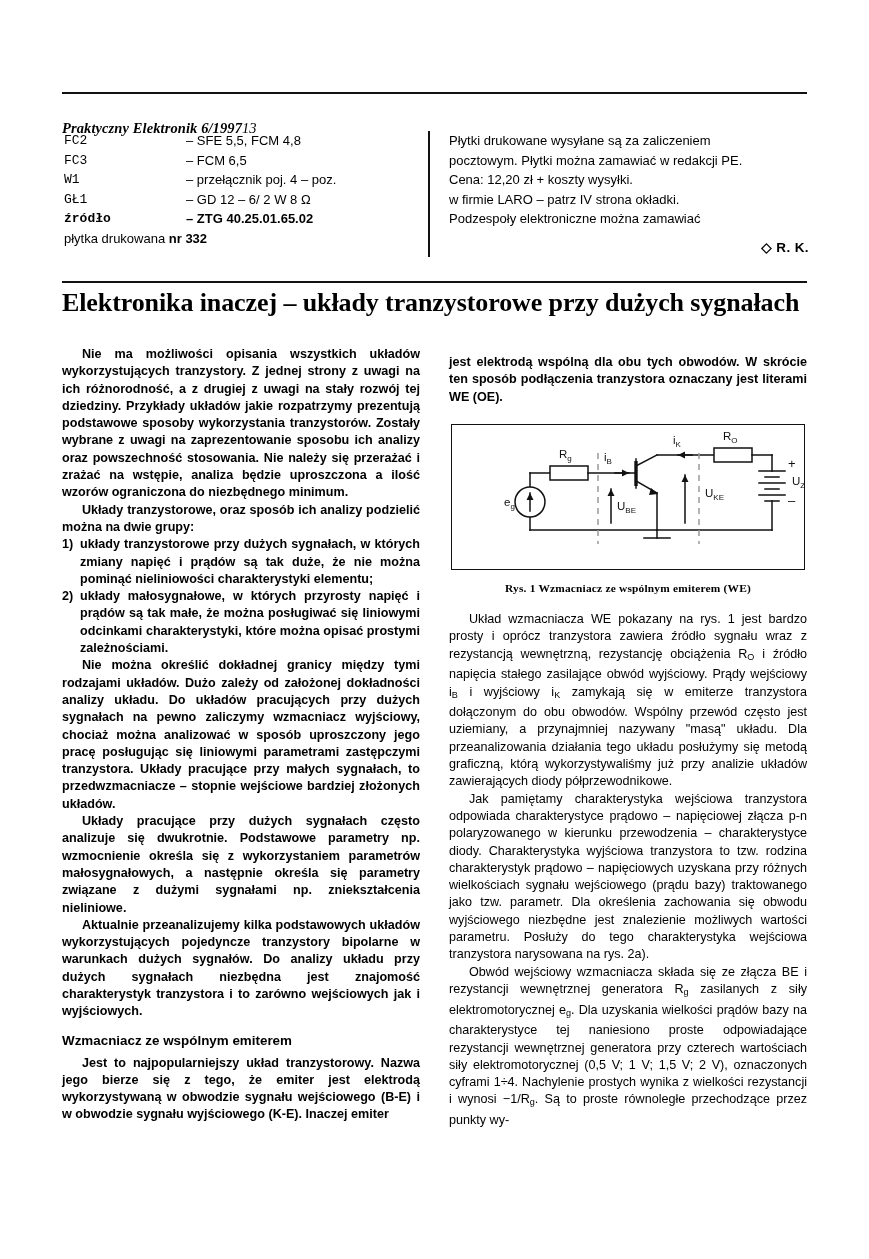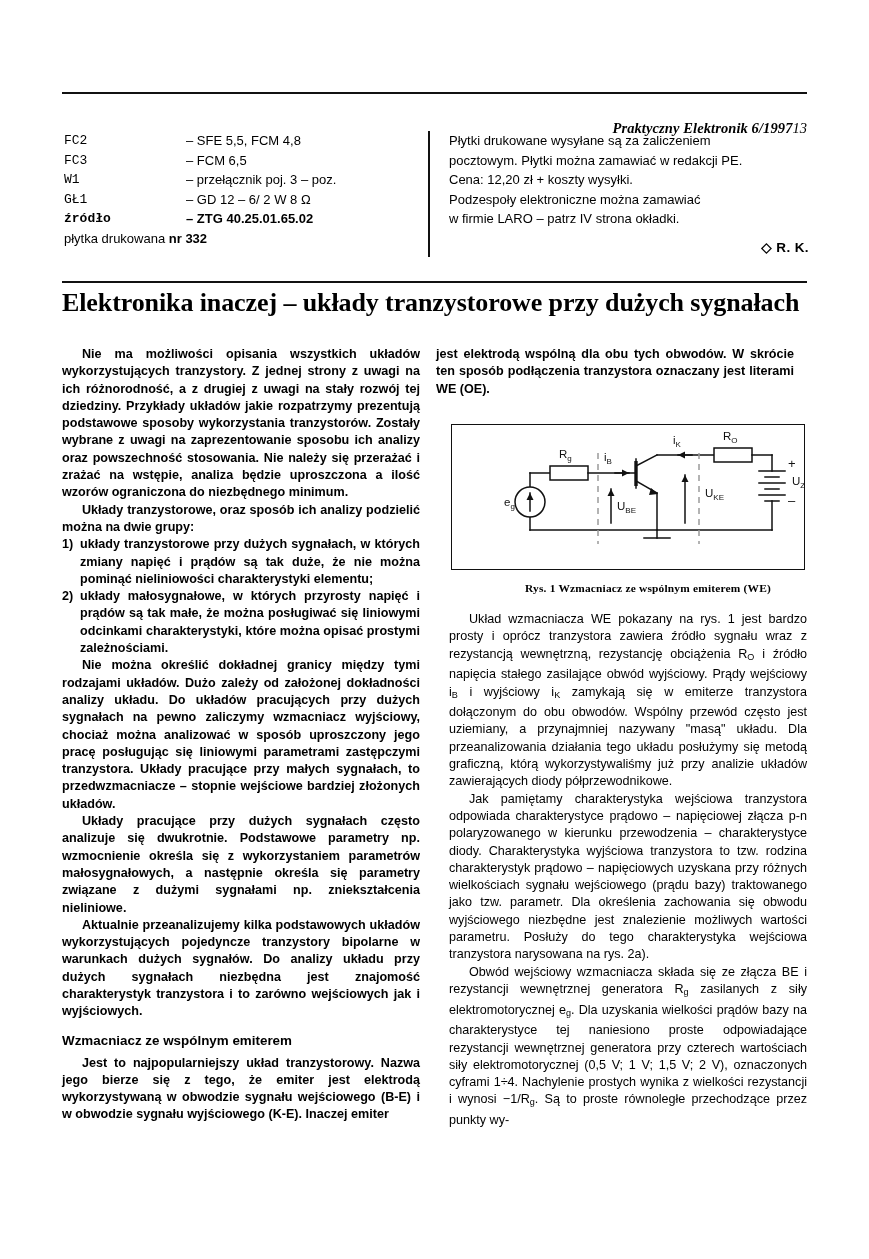--- a/index.html
+++ b/index.html
@@ -16,21 +16,21 @@
     overflow: hidden;
   }
 
   
   .running-head {
     position: absolute;
     left: 62px;
     top: 72px;
     width: 745px;
     display: flex;
-    justify-content: flex-end;
+    justify-content: flex-start;
     align-items: baseline;
     font-family: "Liberation Serif", serif;
     font-style: italic;
     font-size: 14.5px;
   }
   .running-head .journal { font-weight: bold; letter-spacing: .1px; }
   .running-head .pageno  { font-weight: normal; font-size: 14.5px; margin-top: 48px; }
   .rule-head {
     position: absolute;
     left: 62px;
@@ -111,21 +111,21 @@
   
   .col {
     position: absolute;
     top: 346px;
     width: 358px;
     font-size: 12.6px;
     line-height: 17.3px;
     text-align: justify;
   }
   .col-left  { left: 62px; }
-  .col-right { left: 436px; }
+  .col-right { left: 449px; margin-top: 8px; }
 
   .col p {
     margin: 0;
     text-indent: 20px;
     font-weight: bold;
     text-align: justify;
     -webkit-hyphens: none;
     hyphens: none;
   }
   .col p.noind { text-indent: 0; }
@@ -160,21 +160,21 @@
     left: 451px;
     top: 424px;
     width: 354px;
     height: 146px;
     border: 1.4px solid #111;
     background: #fff;
     box-sizing: border-box;
   }
   .figcap {
     position: absolute;
-    left: 469px;
+    left: 449px;
     top: 582px;
     width: 358px;
     text-align: center;
     font-family: "Liberation Serif", serif;
     font-weight: bold;
     font-size: 11.4px;
     letter-spacing: .2px;
   }
   .col-right-lower {
     position: absolute;
@@ -204,43 +204,43 @@
   <div class="row">
     <span class="lbl">FC2</span>
     <span class="val">– SFE 5,5, FCM 4,8</span>
   </div>
   <div class="row">
     <span class="lbl">FC3</span>
     <span class="val">– FCM 6,5</span>
   </div>
   <div class="row">
     <span class="lbl">W1</span>
-    <span class="val">– przełącznik poj. 3 – poz.</span>
+    <span class="val">– przełącznik poj. 4 – poz.</span>
   </div>
   <div class="row">
     <span class="lbl">GŁ1</span>
     <span class="val">– GD 12 – 6/ 2 W 8 Ω</span>
   </div>
   <div class="row strong">
     <span class="lbl">źródło</span>
     <span class="val">– ZTG 40.25.01.65.02</span>
   </div>
   <div class="pcb">
     <span class="plain">płytka drukowana </span><span>nr 332</span>
   </div>
 </div>
 
 <div class="vrule"></div>
 
 <div class="ordernote">
   <div>Płytki drukowane wysyłane są za zaliczeniem</div>
   <div>pocztowym. Płytki można zamawiać w redakcji PE.</div>
   <div>Cena: 12,20 zł + koszty wysyłki.</div>
+  <div>w firmie LARO – patrz IV strona okładki.</div>
   <div>Podzespoły elektroniczne można zamawiać</div>
-  <div>w firmie LARO – patrz IV strona okładki.</div>
 </div>
 <div class="signature">◇ R. K.</div>
 
 <div class="rule-art"></div>
 <div class="article-title">Elektronika inaczej – układy tranzystorowe przy dużych sygnałach</div>
 
 <div class="col col-left">
   <p>Nie ma możliwości opisania wszystkich układów wykorzystujących tranzystory. Z jednej strony z uwagi na ich różnorodność, a z drugiej z uwagi na stały rozwój tej dziedziny. Przykłady układów jakie rozpatrzymy prezentują podstawowe sposoby wykorzystania tranzystorów. Zostały wybrane z uwagi na zaprezentowanie sposobu ich analizy oraz powszechność stosowania. Nie należy się przerażać i zrażać na wstępie, analiza będzie uproszczona a ilość wzorów ograniczona do niezbędnego minimum.</p>
   <p>Układy tranzystorowe, oraz sposób ich analizy podzielić można na dwie grupy:</p>
   <ol class="numlist">

